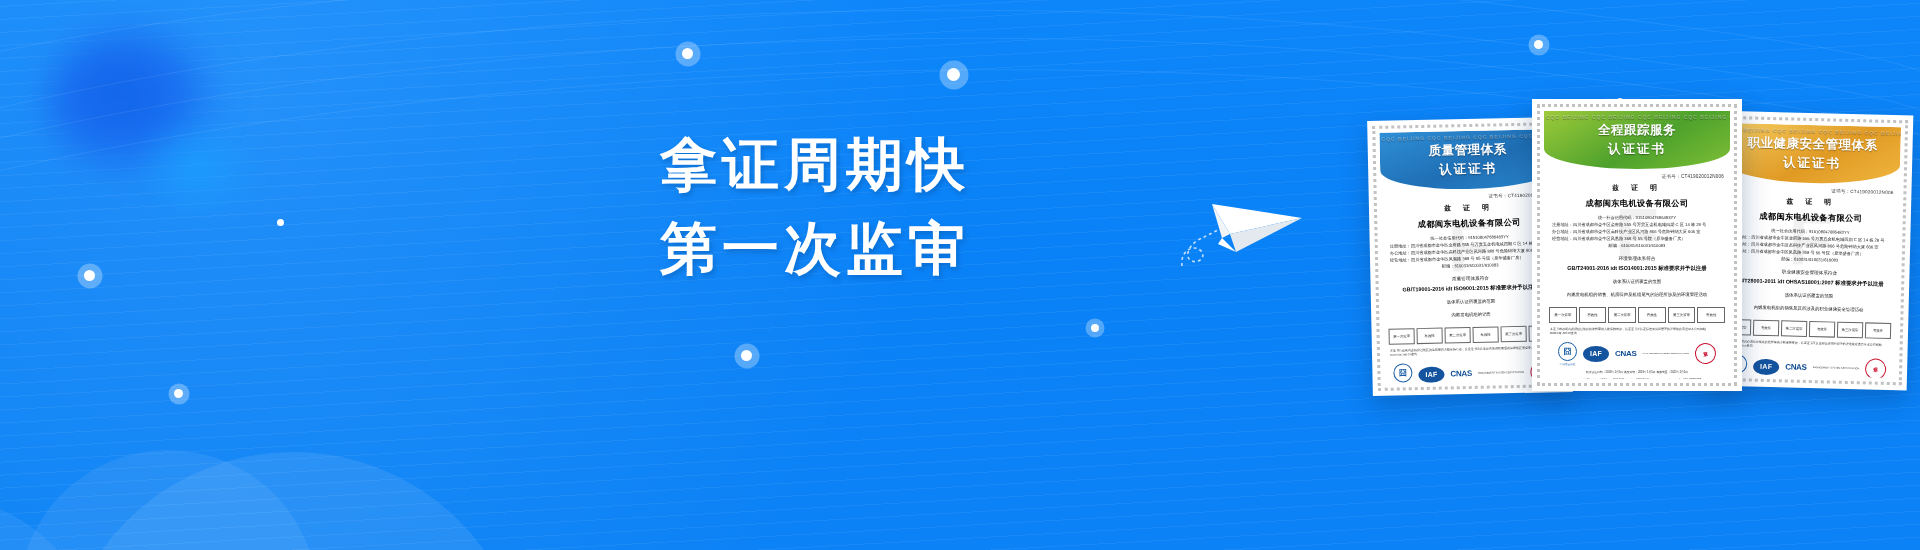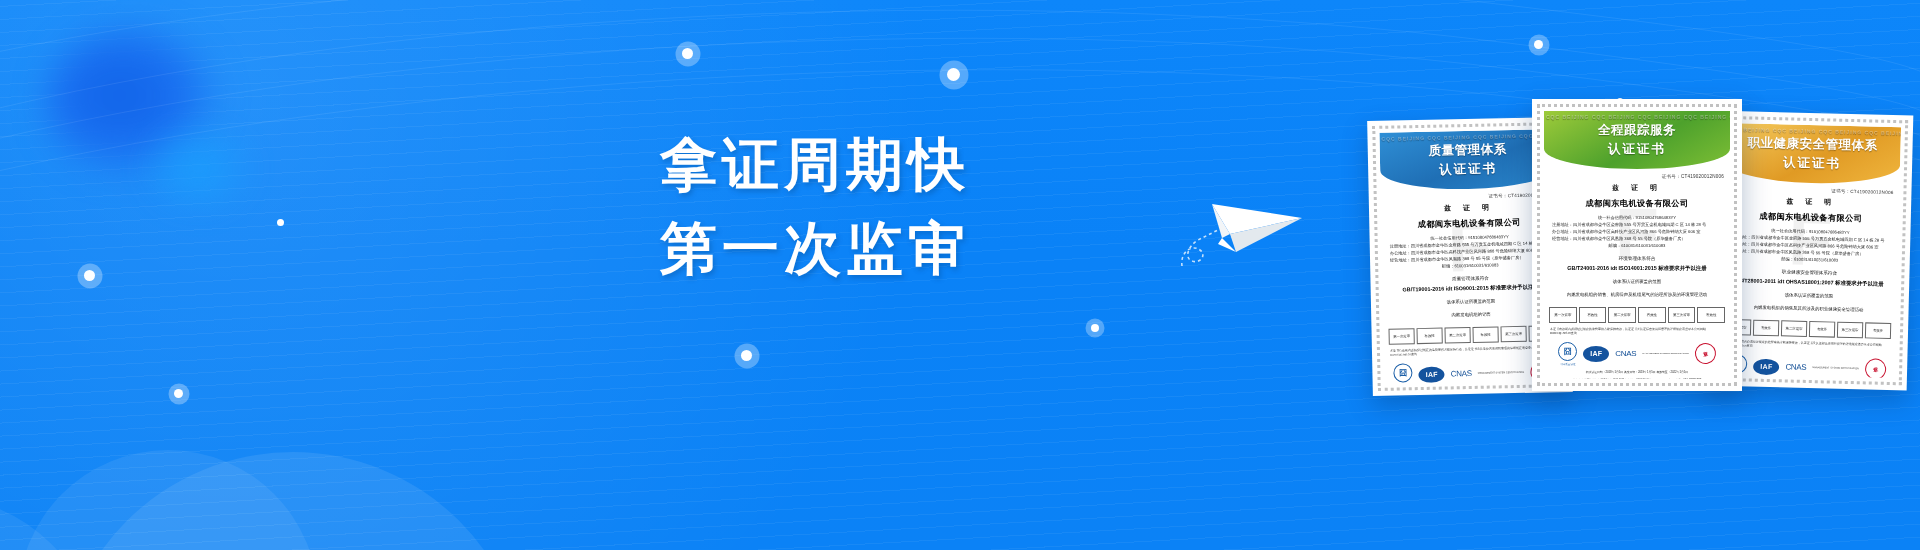--- a/index.html
+++ b/index.html
@@ -205,21 +205,21 @@
     font-weight:bold;
   }
   .seal-cap{ font-size:2.6px; color:#1b5fa8; margin-top:1px; }
   .seal-iaf{
     width:26px;height:16px;border-radius:50%;
     background:#14539e; color:#fff;
     font-size:7px; font-weight:bold; letter-spacing:.3px;
     display:flex;align-items:center;justify-content:center;
   }
   .seal-cnas{
-    font-size:8px; font-weight:normal; color:#0f4c94;
+    font-size:8px; font-weight:bold; color:#0f4c94;
     letter-spacing:-.3px;
   }
   .seal-txt{ font-size:2.4px; color:#333; line-height:3.4px; }
   .seal-stamp{
     width:21px;height:21px;border-radius:50%;
     border:1.4px solid #c8102e; color:#c8102e;
     font-size:5px; display:flex;align-items:center;justify-content:center;
     transform:rotate(-12deg); font-weight:bold;
   }
   .dateline{ font-size:2.8px; color:#222; text-align:center; margin-top:4px; line-height:4.4px; }

